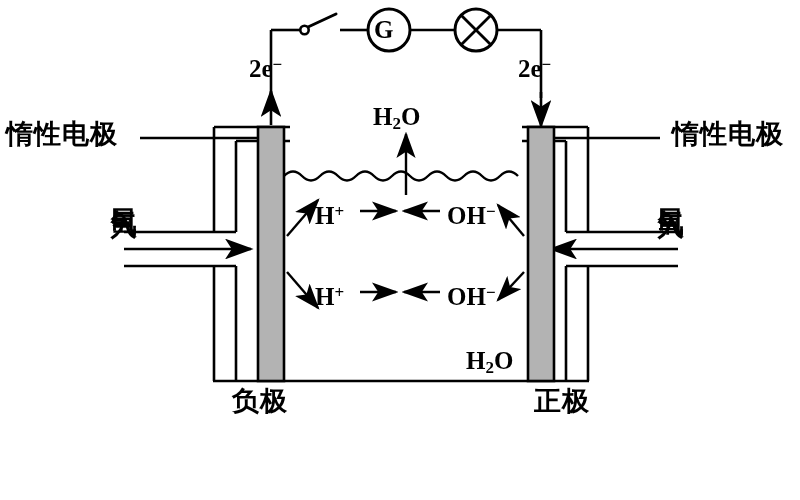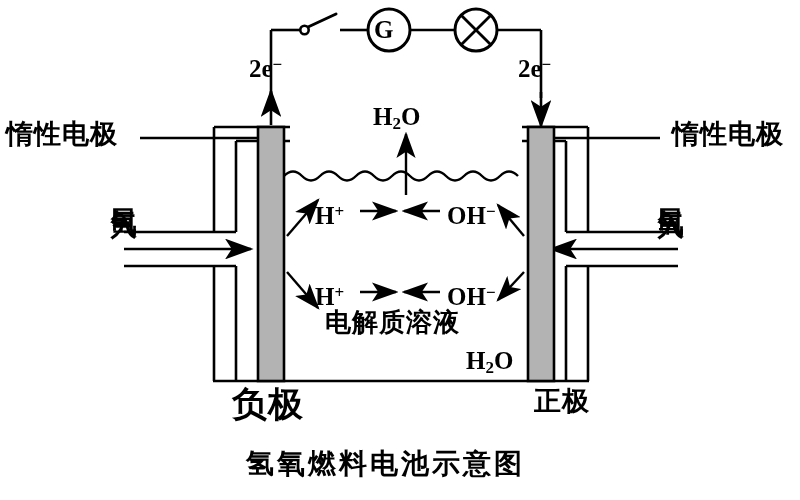--- a/index.html
+++ b/index.html
@@ -47,21 +47,21 @@
   .t-inlet-right { left: 655px; top: 190px; font-size: 26px; }
   .t-e-left  { left: 249px; top: 56px;  font-size: 25px; }
   .t-e-right { left: 518px; top: 56px;  font-size: 25px; }
   .t-h2o-top { left: 373px; top: 104px; font-size: 25px; }
   .t-h2o-bot { left: 466px; top: 348px; font-size: 25px; }
   .t-hplus-1 { left: 315px; top: 203px; font-size: 25px; }
   .t-oh-1    { left: 447px; top: 203px; font-size: 25px; }
   .t-hplus-2 { left: 315px; top: 284px; font-size: 25px; }
   .t-oh-2    { left: 447px; top: 284px; font-size: 25px; }
   .t-solution { left: 325px; top: 311px; font-size: 26px; letter-spacing: 1px; }
-  .t-neg { left: 232px; top: 390px; font-size: 35px; letter-spacing: 1px; }
+  .t-neg { left: 232px; top: 390px; font-size: 27px; letter-spacing: 1px; }
   .t-pos { left: 534px; top: 390px; font-size: 27px; letter-spacing: 1px; }
   .t-caption { left: 246px; top: 452px; font-size: 28px; letter-spacing: 3px; }
   .t-galv { left: 374px; top: 17px; font-size: 25px; }
   sub { font-size: 0.68em; vertical-align: -0.22em; }
   sup { font-size: 0.68em; vertical-align: 0.42em; }
 </style>
 </head>
 <body>
 
 <div id="stage">
@@ -210,21 +210,19 @@
   </div>
 
   <div class="lbl sci t-oh-1">
     <span>OH</span><sup>−</sup>
   </div>
 
   <div class="lbl sci t-oh-2">
     <span>OH</span><sup>−</sup>
   </div>
 
-  <div class="lbl cn t-solution">电解质溶液</div>
 
   <div class="lbl cn t-neg">负极</div>
 
   <div class="lbl cn t-pos">正极</div>
 
-  <div class="lbl cn t-caption">氢氧燃料电池示意图</div>
 
 </div>
 
 </body></html>

